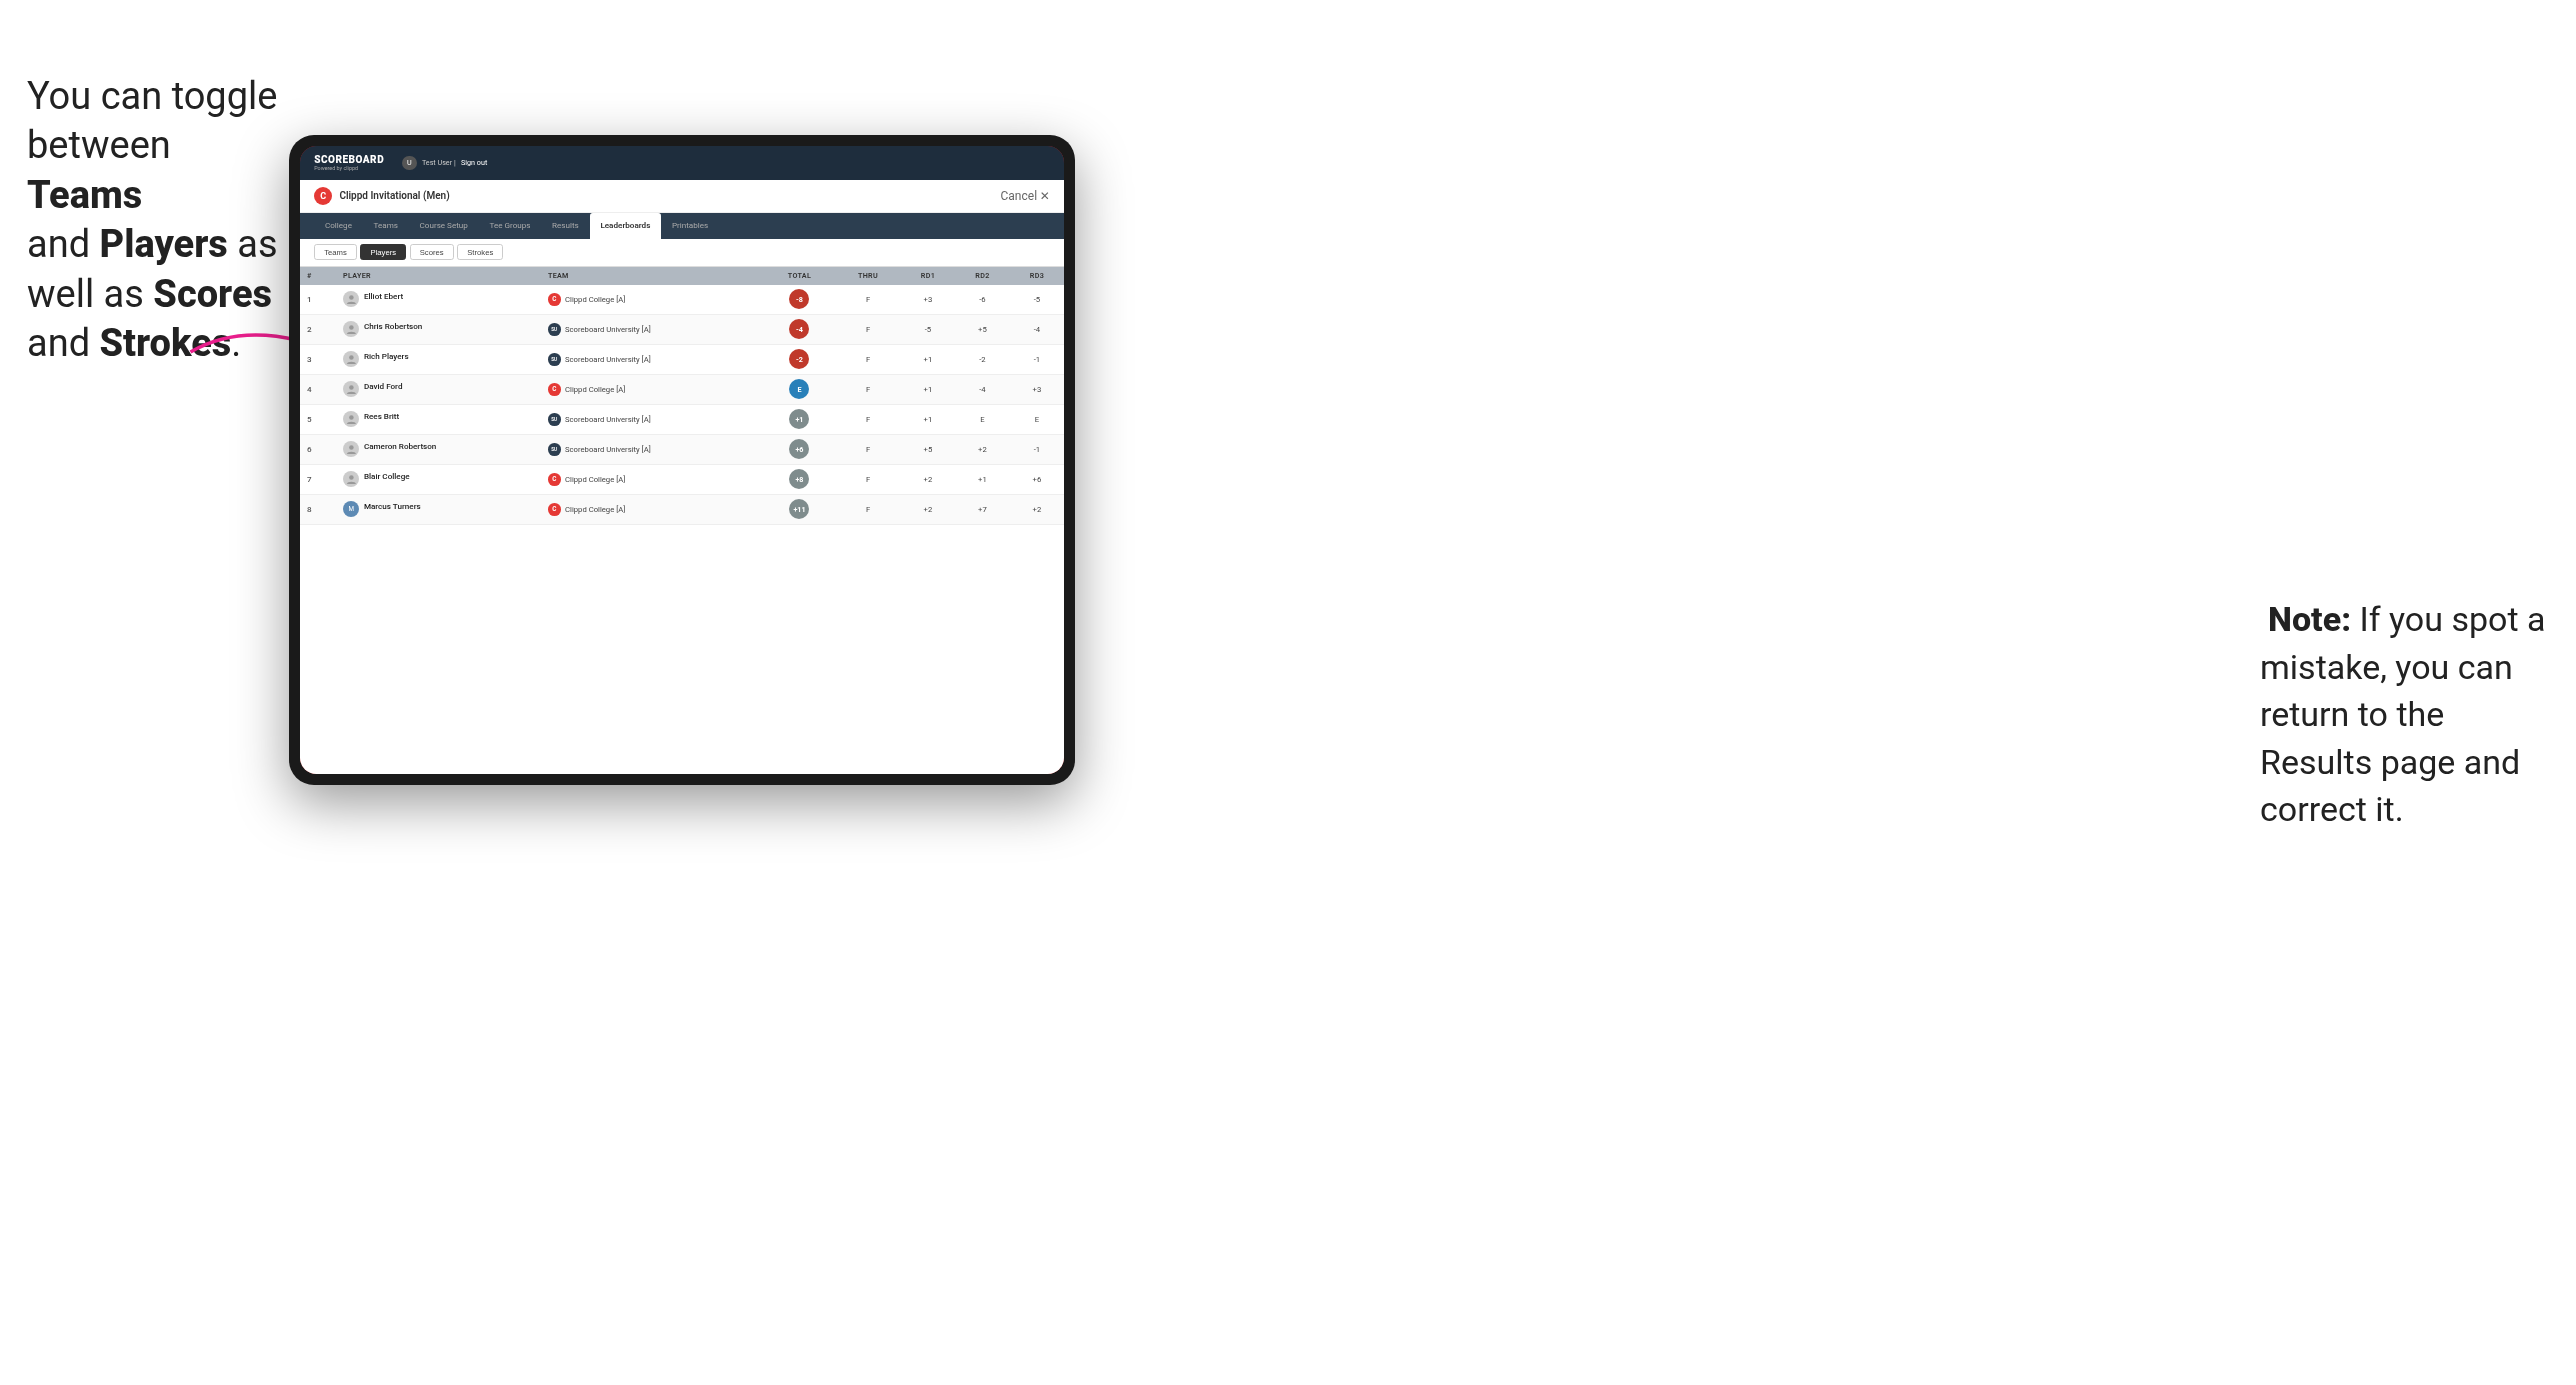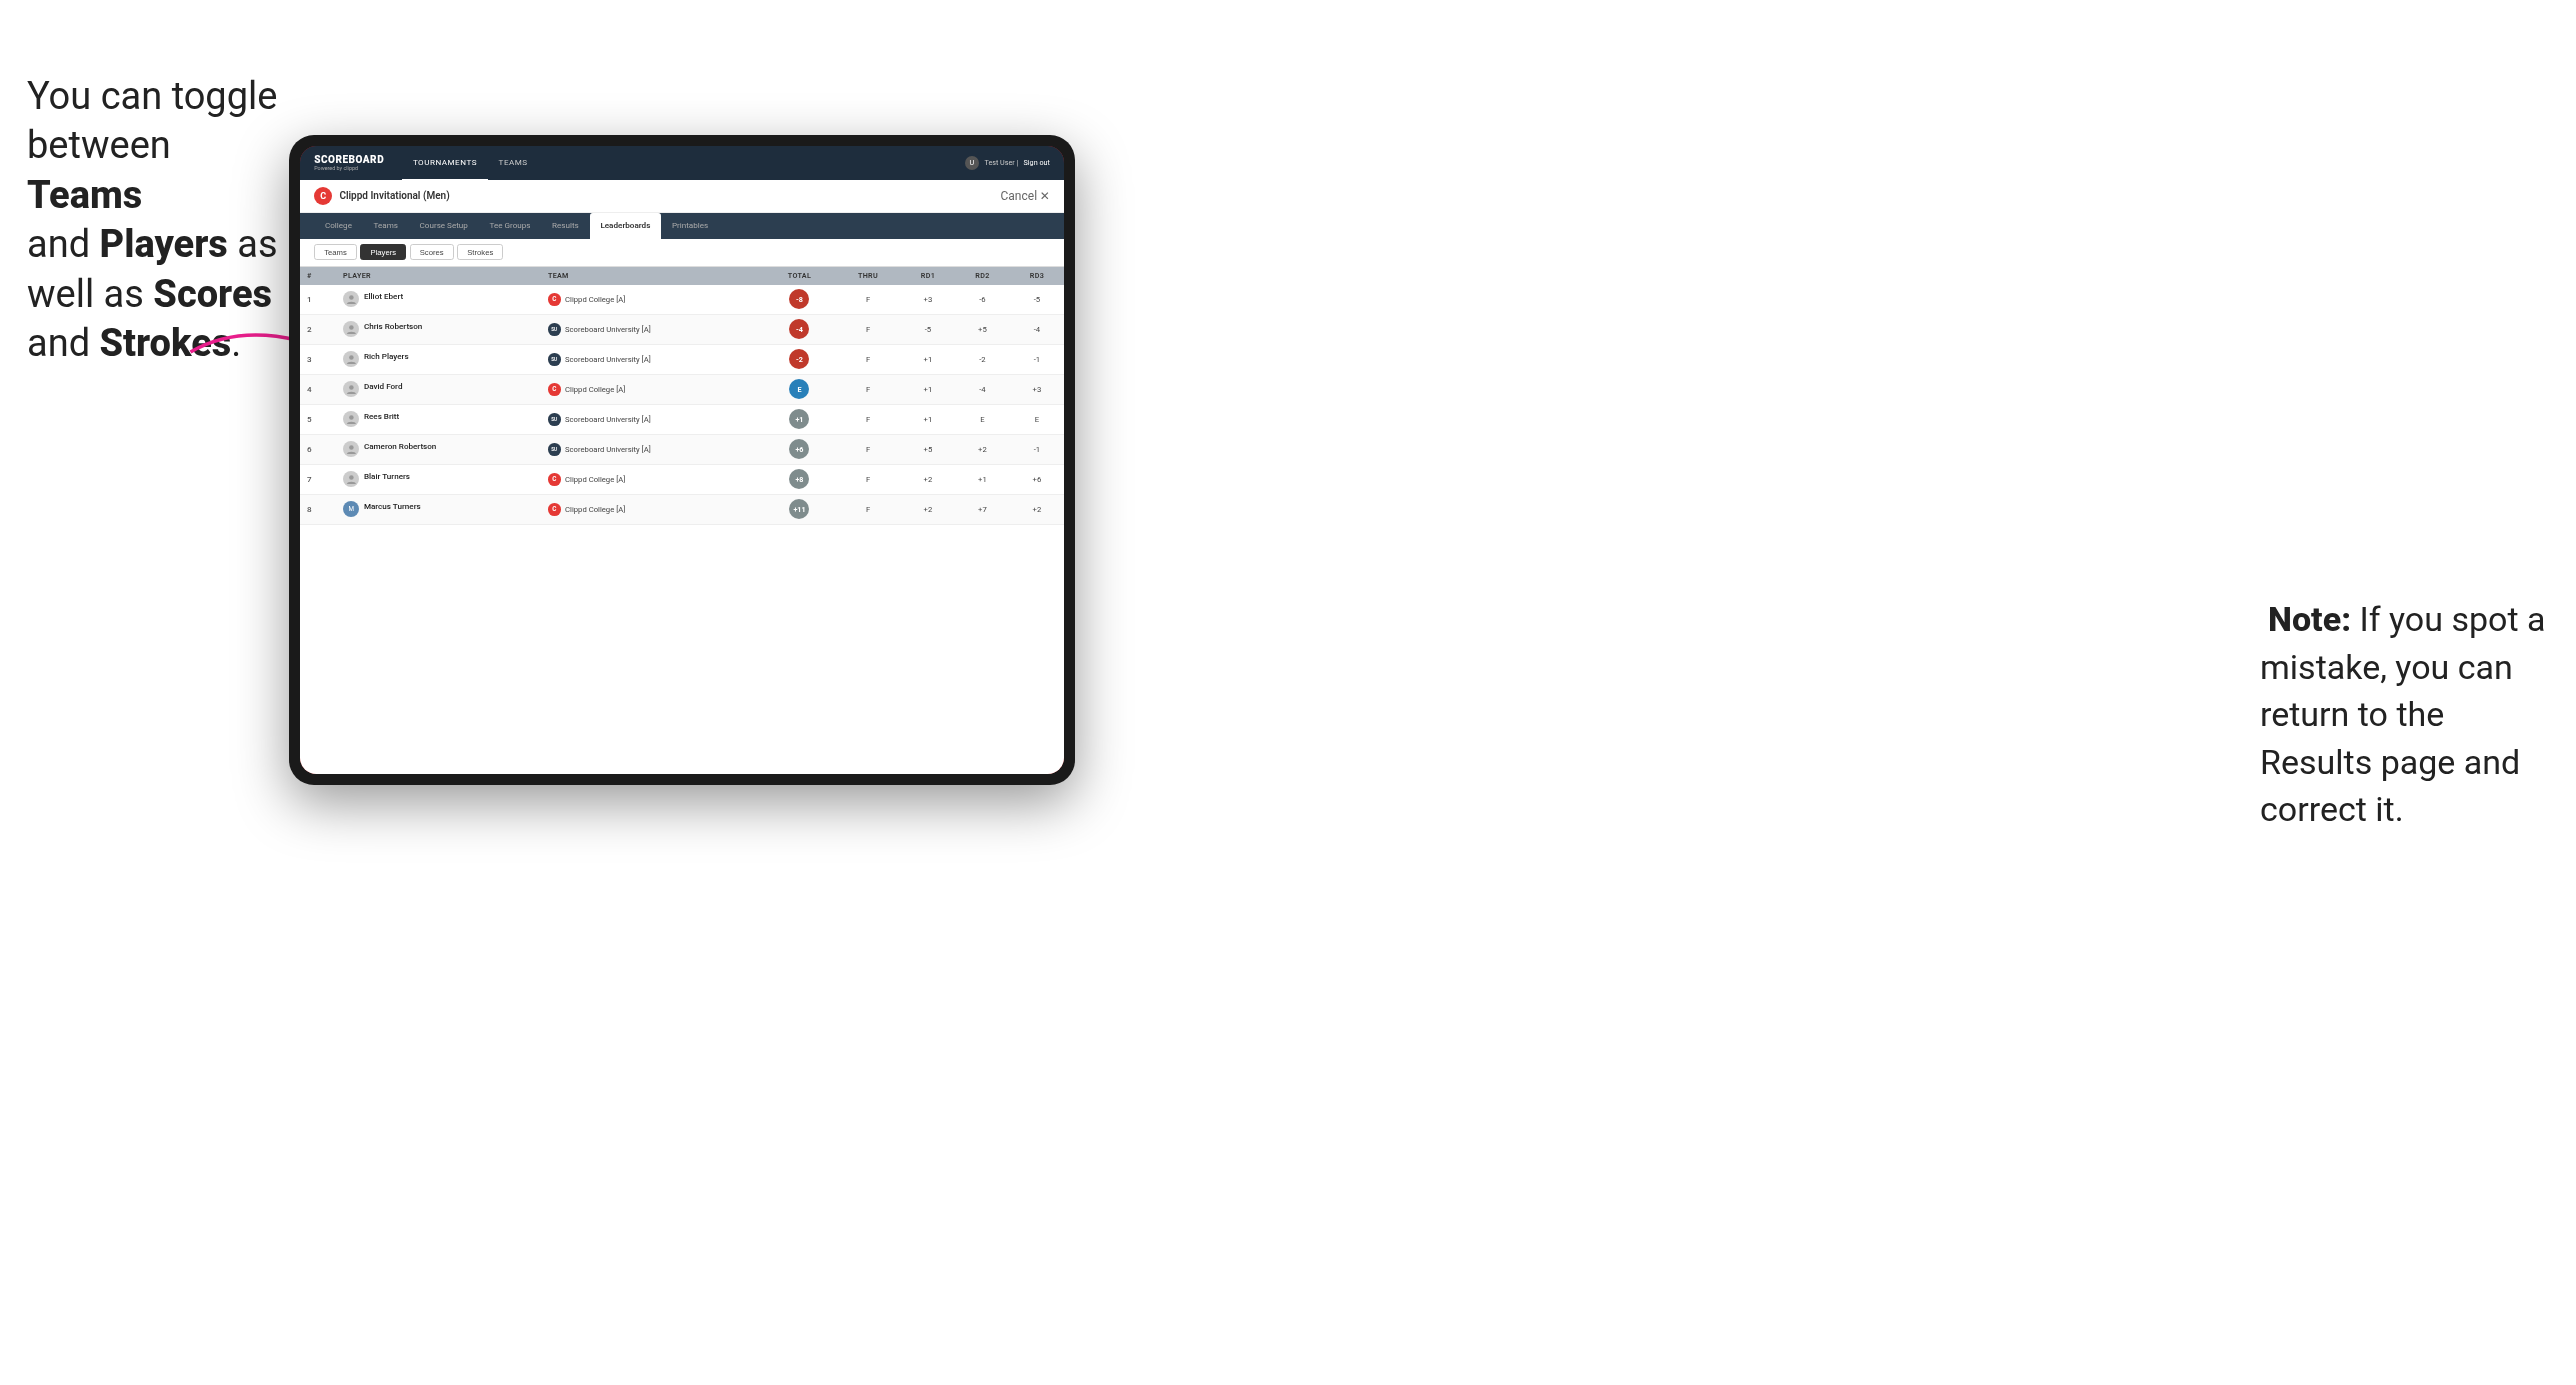--- a/index.html
+++ b/index.html
@@ -337,24 +337,20 @@
   <path d="M 10,50 Q 80,10 180,55" stroke="#e91e8c" stroke-width="4" fill="none" marker-end="url(#arrowhead)"></path>
 </svg>
 
 <div class="tablet-frame">
   <div class="tablet-screen">
 
     <div class="top-nav">
       <div class="logo-area">
         <span class="logo-text">SCOREBOARD</span>
         <span class="logo-sub">Powered by clippd</span>
-      </div>
-      <div class="nav-links">
-        <div class="nav-link active">TOURNAMENTS</div>
-        <div class="nav-link">TEAMS</div>
       </div>
       <div class="nav-right">
         <div class="user-icon-small">U</div>
         <span>Test User |</span>
         <span style="cursor:pointer;color:#fff;">Sign out</span>
       </div>
     </div>
 
     <div class="tournament-header">
       <div class="tournament-title">
@@ -554,21 +550,21 @@
             <tr>
               <td class="rank-cell">7</td>
               <td>
                 <div class="player-cell">
                   <div class="avatar">
                     <svg width="10.8" height="10.8" viewBox="0 0 12 12" fill="#999">
                       <circle cx="6" cy="4" r="2.5"></circle>
                       <path d="M1 11c0-3 10-3 10 0"></path>
                     </svg>
                   </div>
-                  <span class="player-name">Blair Turners</span>
+                  <span class="player-name">Blair College</span>
                 </div>
               </td>
               <td>
                 <div class="team-cell">
                   <div class="team-logo red">C</div>
                   <span class="team-name">Clippd College [A]</span>
                 </div>
               </td>
               <td class="center"><span class="score-badge gray">+8</span></td>
               <td class="center score-val">F</td>

